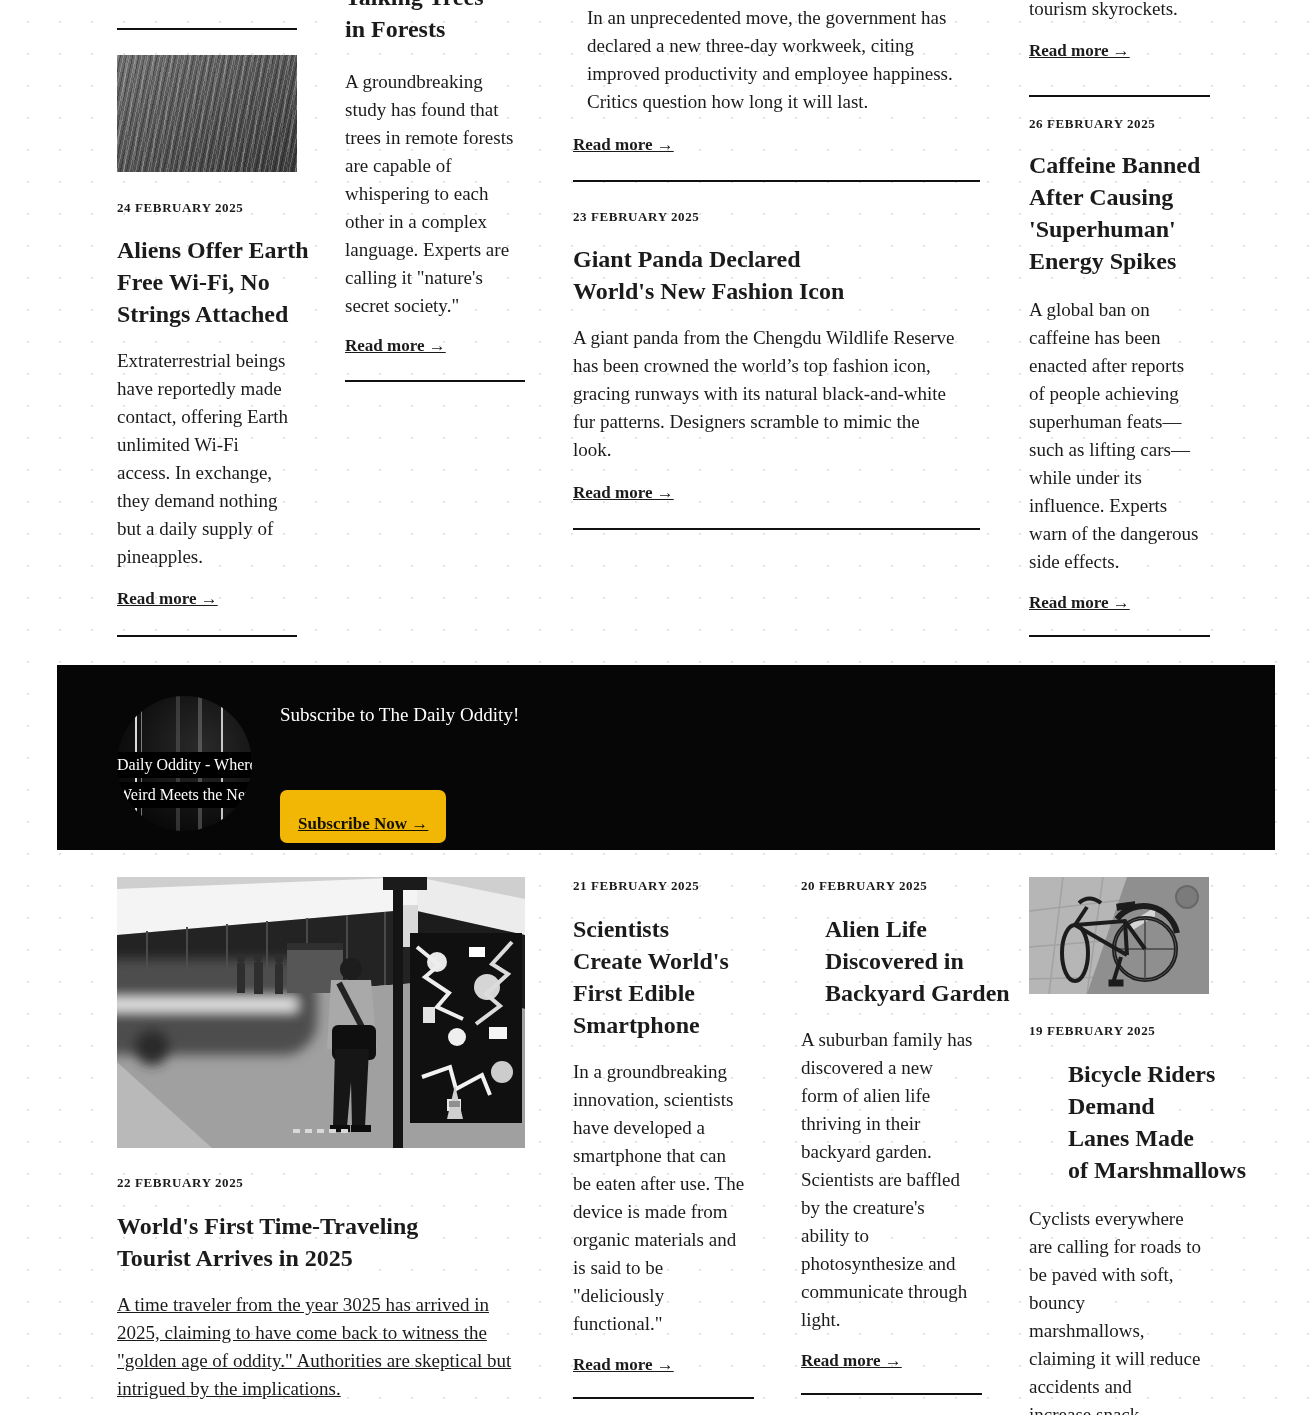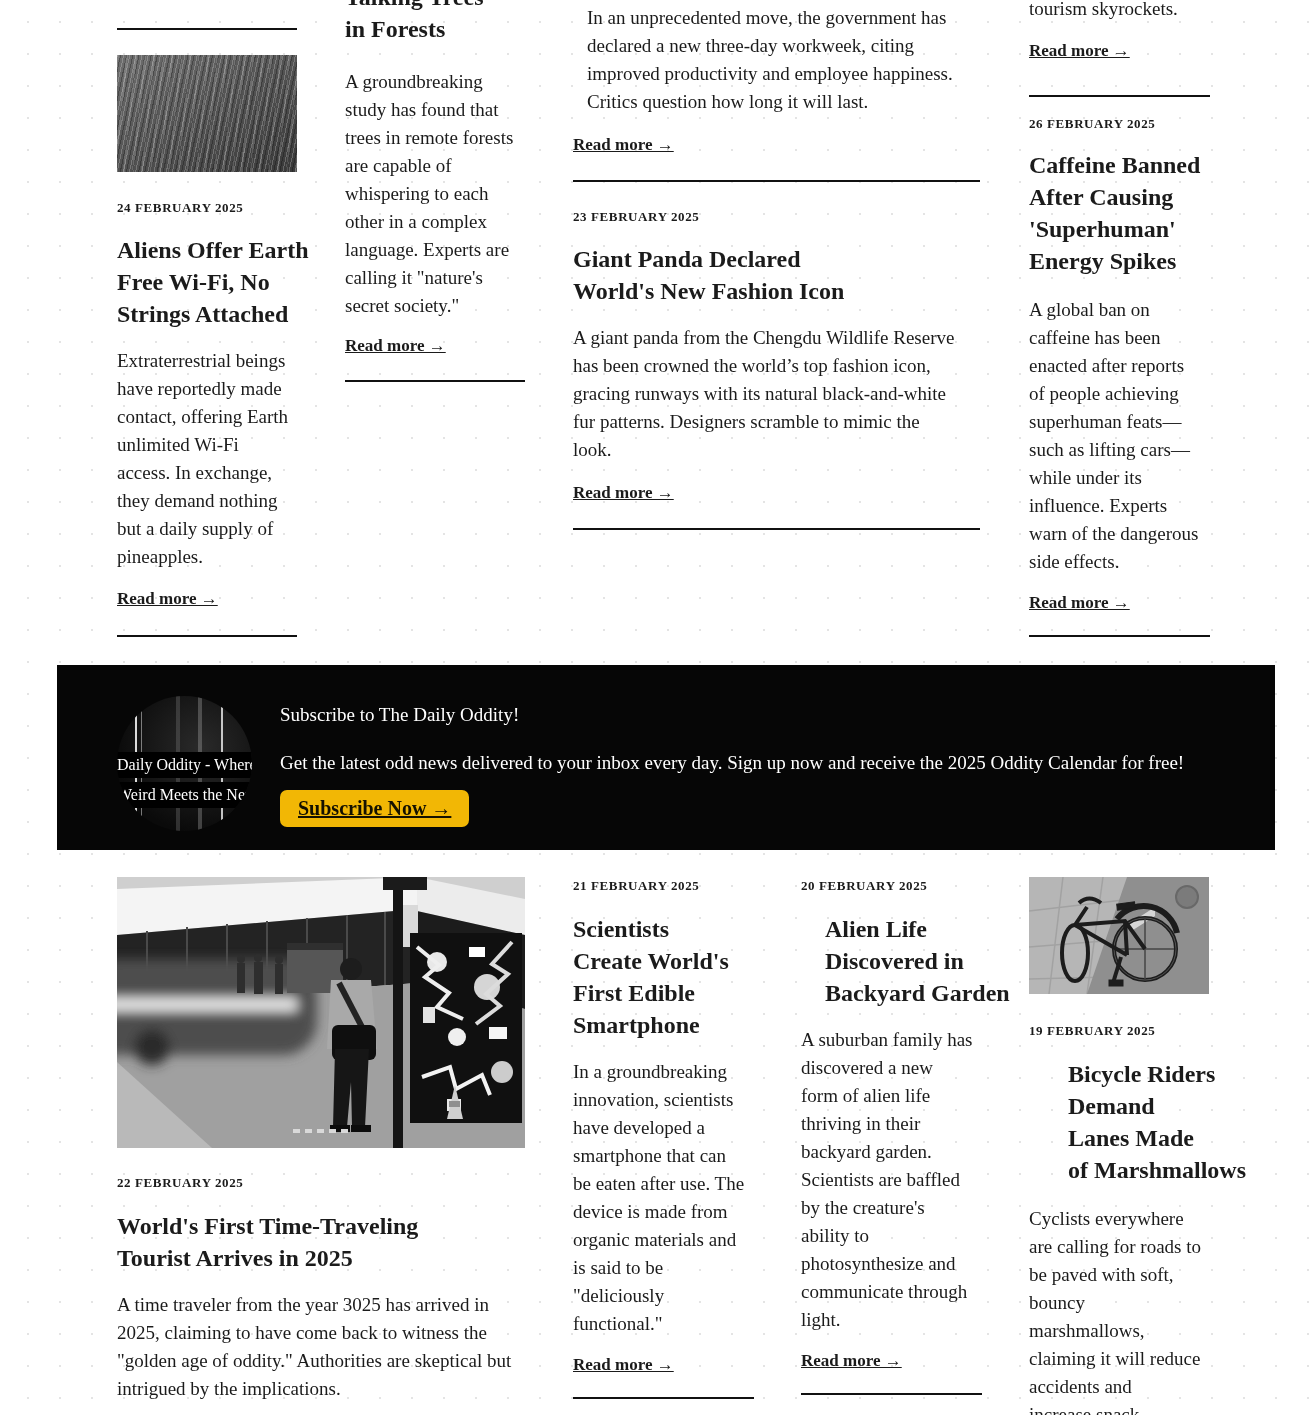--- a/index.html
+++ b/index.html
@@ -27,22 +27,22 @@
       repeating-linear-gradient(102deg, rgba(255,255,255,.22) 0 1px, rgba(255,255,255,0) 1px 3px, rgba(0,0,0,.28) 3px 4px, rgba(0,0,0,0) 4px 6px),
       repeating-linear-gradient(96deg, rgba(255,255,255,.14) 0 2px, rgba(255,255,255,0) 2px 9px),
       linear-gradient(150deg,#6e6e6e,#383838);
   }
   
   .banner{background:var(--banner-bg); color:#fff;}
   .banner-h{font-size:19px; font-weight:normal; line-height:24px;}
   .banner-p{font-size:19px; line-height:24px; white-space:nowrap;}
   .btn{
     display:inline-block; background:var(--accent); color:#151100;
-    font-size:20px; font-weight:bold; line-height:20px; text-decoration:underline;
-    padding:8px 18px 9px 18px; border-radius:7px; border:none; cursor:pointer;
+    font-size:17px; font-weight:bold; line-height:20px; text-decoration:underline;
+    padding:24px 18px 9px 18px; border-radius:7px; border:none; cursor:pointer;
     font-family:"Liberation Serif","DejaVu Serif",serif;
   }
   .logo{
     width:135px; height:135px; border-radius:50%; overflow:hidden; position:absolute;
     background:
       linear-gradient(90deg, rgba(0,0,0,0) 0 13%, rgba(255,255,255,.85) 13% 14.6%, rgba(0,0,0,0) 14.6% 17.5%, rgba(255,255,255,.45) 17.5% 18.6%, rgba(0,0,0,0) 18.6% 44%, rgba(120,120,120,.35) 44% 47%, rgba(0,0,0,0) 47% 60%, rgba(190,190,190,.30) 60% 63%, rgba(0,0,0,0) 63% 77%, rgba(255,255,255,.75) 77% 78.6%, rgba(0,0,0,0) 78.6% 100%),
       radial-gradient(circle at 62% 38%, #2a2a2a 0%, #0a0a0a 72%);
   }
   .logo-line{position:absolute; left:0; width:100%; background:#000; color:#fff; text-align:center; white-space:nowrap; overflow:hidden;}
   .logo-line.l1,.logo-line.l2{font-size:16px; line-height:26px; height:26px;}
@@ -134,21 +134,20 @@
     <div class="rule abs" style="left:0; top:635px; width:181px;"></div>
   </div>
 
   <div class="abs banner" style="left:57px; top:665px; width:1218px; height:185px;">
     <div class="logo" style="left:60px; top:31px;">
       <div class="logo-line l1" style="top:56px;">Daily Oddity - Where</div>
       <div class="logo-line l2" style="top:86px;">Weird Meets the News</div>
       <div class="logo-line l3" style="top:114px;margin-top:39px;">the Odd, the Outrageous, and the Oc</div>
     </div>
     <div class="abs banner-h" style="left:223px; top:38px;">Subscribe to The Daily Oddity!</div>
-    <div class="abs banner-p" style="left:223px; top:86px;">Get the latest odd news delivered to your inbox every day. Sign up now and receive the 2025 Oddity Calendar for free!</div>
     <button class="btn abs" style="left:223px; top:125px;">Subscribe Now →</button>
   </div>
 
   <div class="abs" style="left:117px; top:877px; width:408px;">
     <div class="abs art-img" style="left:0; top:0; width:408px; height:271px; background:#9b9b9b;">
       <svg width="408" height="271" viewBox="0 0 408 271" xmlns="http://www.w3.org/2000/svg">
         <defs>
             <filter id="carblur" x="-40%" y="-40%" width="180%" height="180%">
               <feGaussianBlur stdDeviation="6"></feGaussianBlur>
             </filter>
@@ -216,21 +215,21 @@
             <rect x="188" y="252" width="7" height="4"></rect>
           <rect x="200" y="252" width="7" height="4"></rect>
             <rect x="212" y="252" width="7" height="4"></rect>
           <rect x="224" y="252" width="7" height="4"></rect>
         </g>
       </svg>
     </div>
     <div class="abs date" style="left:0; top:298px;">22 FEBRUARY 2025</div>
     <h2 class="abs title" style="left:0; top:333px; width:440px;">World's First Time-Traveling
 Tourist Arrives in 2025</h2>
-    <p class="abs excerpt" style="left:0; top:414px; width:445px;">A time traveler from the year 3025 has arrived in
+    <p class="abs excerpt" style="left:0; top:414px; width:445px;text-decoration:underline;">A time traveler from the year 3025 has arrived in
 2025, claiming to have come back to witness the
 "golden age of oddity." Authorities are skeptical but
 intrigued by the implications.</p>
   </div>
 
   <div class="abs" style="left:573px; top:877px; width:181px;">
     <div class="abs date" style="left:0; top:1px;">21 FEBRUARY 2025</div>
     <h2 class="abs title" style="left:0; top:36px; width:230px;">Scientists
 Create World's
 First Edible

